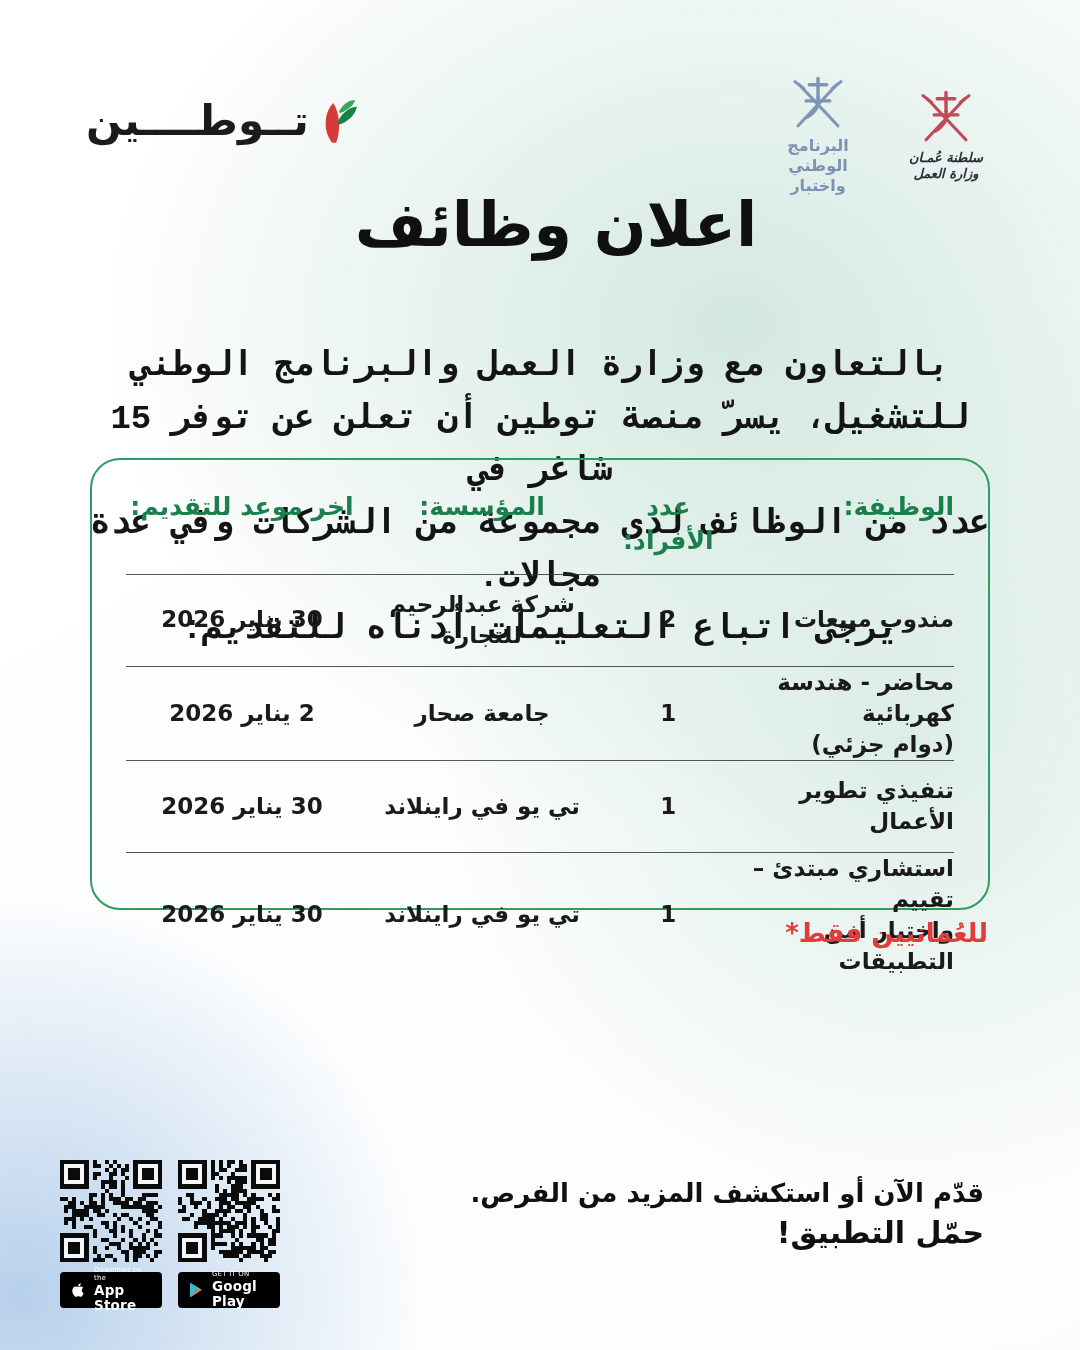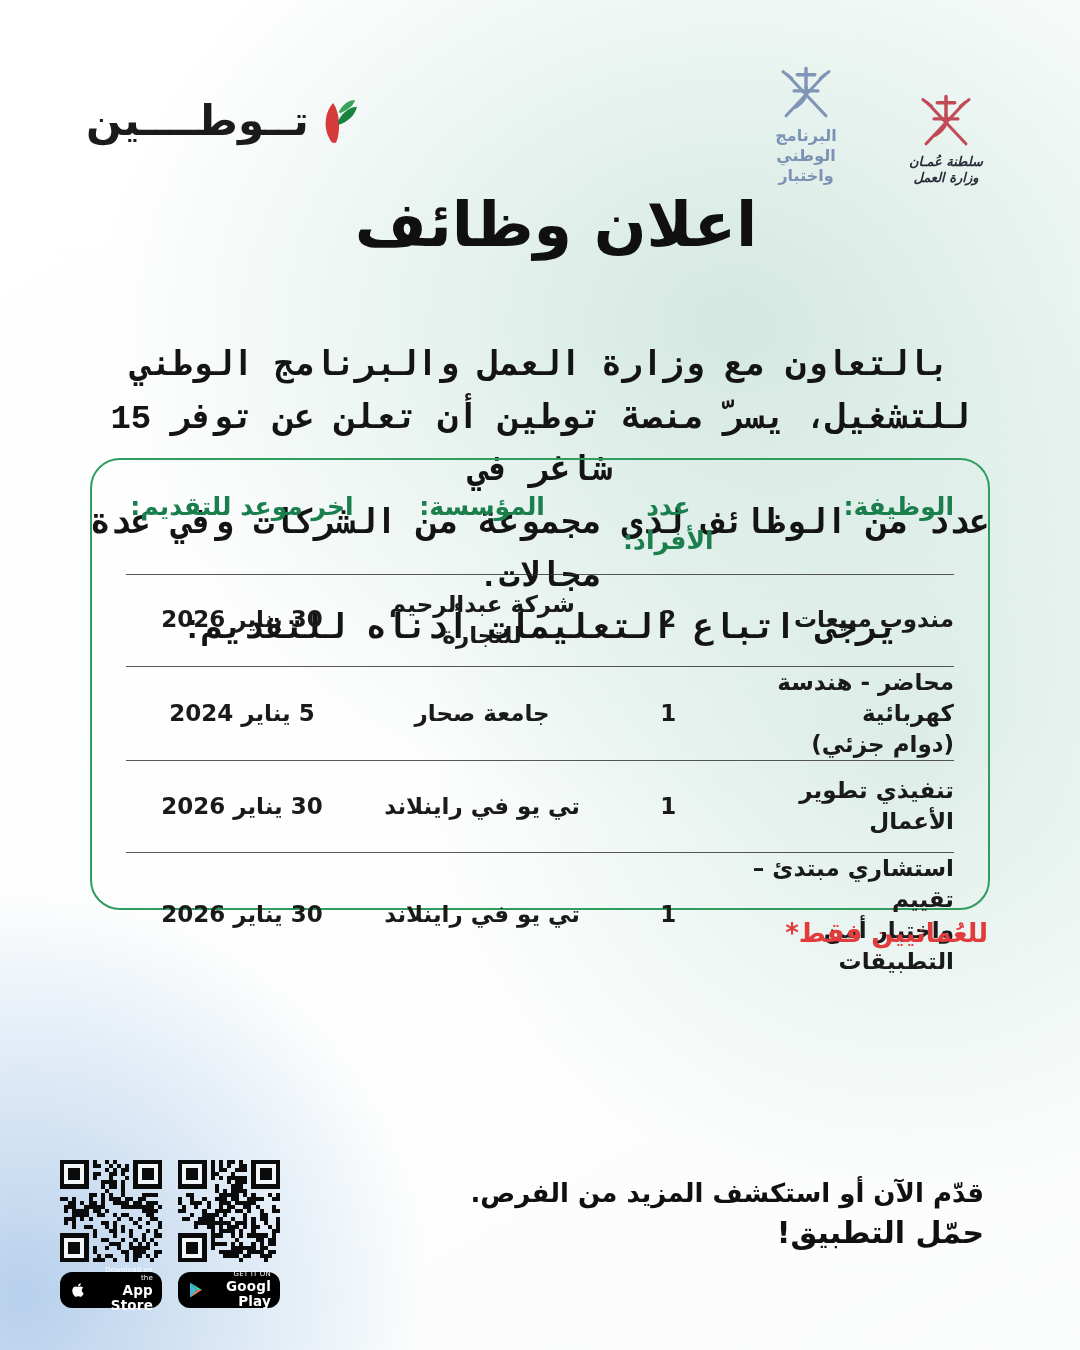--- a/index.html
+++ b/index.html
@@ -9,21 +9,21 @@
     font-family:"DejaVu Sans", sans-serif; color:#171717;
     background:
       radial-gradient(75% 48% at 68% 24%, #d3e8e0 0%, rgba(211,232,224,0) 78%),
       radial-gradient(60% 46% at 84% 55%, rgba(211,232,224,.75) 0%, rgba(211,232,224,0) 75%),
       radial-gradient(55% 44% at 2% 96%, #b7d0ec 0%, rgba(183,208,236,0) 68%),
       linear-gradient(150deg, #ffffff 0%, #fbfdfc 100%);
   }
   
   .brand { position:absolute; top:94px; left:86px; display:flex; direction:rtl; align-items:center; gap:10px; }
   .brand .wordmark { font-size:42px; font-weight:700; color:#1b1b1b; letter-spacing:-1px; }
-  .partners { position:absolute; top:66px; right:78px; display:flex; gap:28px; align-items:flex-end; }
+  .partners { position:absolute; top:76px; right:78px; display:flex; gap:16px; align-items:center; }
   .partner { display:flex; flex-direction:column; align-items:center; width:112px; }
   .partner .emblem { width:72px; height:56px; }
   .partner .p-text { text-align:center; font-weight:700; line-height:1.25; margin-top:4px; }
   .nep .p-text { color:#7c92b4; font-size:16px; }
   .mol .p-text { color:#2b2b3a; font-size:13px; font-style:italic; }
   
   .title { position:absolute; top:188px; left:0; width:100%; text-align:center;
            font-size:62px; font-weight:700; color:#101010; direction:rtl;padding-left:32px; }
   .intro { position:absolute; top:340px; left:88px; right:88px; direction:rtl; text-align:center;
            font-size:34px; font-weight:700; line-height:1.55; white-space:pre-line; color:#141414;font-family:Liberation Mono, monospace; }
@@ -37,22 +37,22 @@
           min-height:92px; font-size:23px; font-weight:700; color:#1a1a1a; }
   .trow:not(:last-child) { border-bottom:1px solid rgba(45,45,45,.8); }
   .c-job { text-align:right; white-space:pre-line; line-height:1.35; padding-left:8px; }
   .c-count,.c-org,.c-deadline { text-align:center; white-space:pre-line; line-height:1.35; }
   .note { position:absolute; top:918px; right:92px; direction:rtl;
           color:#e23b3b; font-size:26px; font-weight:800; }
   
   .stores { position:absolute; left:60px; top:1160px; display:flex; gap:16px; }
   .store-col { display:flex; flex-direction:column; align-items:center; gap:10px; }
   .qr-svg { width:102px; height:102px; shape-rendering:crispEdges; background:transparent; }
-  .badge { width:102px; height:36px; background:#000; border-radius:12px; color:#fff;
-           display:flex; align-items:center; gap:7px; padding:0 9px; cursor:pointer;text-align:right; }
+  .badge { width:102px; height:36px; background:#000; border-radius:4px; color:#fff;
+           display:flex; align-items:center; gap:7px; padding:0 9px; cursor:pointer; }
   .badge .b-icon { width:18px; height:20px; flex:0 0 auto; }
   .badge .b-lines { display:flex; flex-direction:column; line-height:1.1; }
   .badge .b-small { font-size:7px; letter-spacing:.2px; }
   .badge .b-big { font-size:13.5px; font-weight:600; letter-spacing:.2px; }
   .cta { position:absolute; right:96px; top:1178px; direction:rtl; text-align:right; color:#101010; }
   .cta .cta-line1 { font-size:26px; font-weight:600; margin-bottom:7px; }
   .cta .cta-line2 { font-size:30px; font-weight:700; }
 </style>
 </head>
 <body>
@@ -128,21 +128,21 @@
       <div class="c-job">مندوب مبيعات</div>
       <div class="c-count">2</div>
       <div class="c-org">شركة عبدالرحيم للتجارة</div>
       <div class="c-deadline">30 يناير 2026</div>
     </div>
     <div class="trow">
       <div class="c-job">محاضر - هندسة كهربائية
 (دوام جزئي)</div>
       <div class="c-count">1</div>
       <div class="c-org">جامعة صحار</div>
-      <div class="c-deadline">5 يناير 2024</div>
+      <div class="c-deadline">2 يناير 2026</div>
     </div>
     <div class="trow">
       <div class="c-job">تنفيذي تطوير الأعمال</div>
       <div class="c-count">1</div>
       <div class="c-org">تي يو في راينلاند</div>
       <div class="c-deadline">30 يناير 2026</div>
     </div>
     <div class="trow">
       <div class="c-job">استشاري مبتدئ – تقييم
 واختبار أمن التطبيقات</div>

